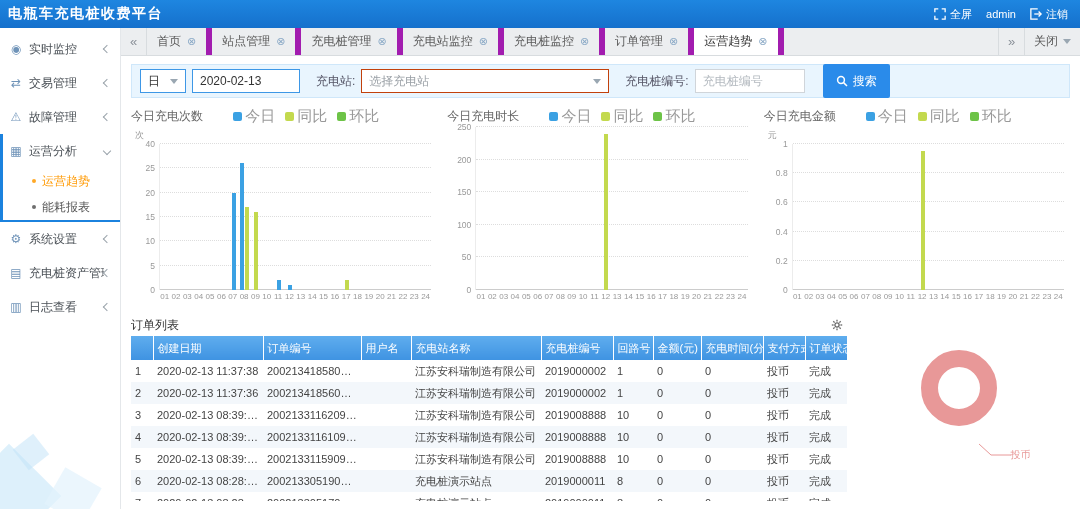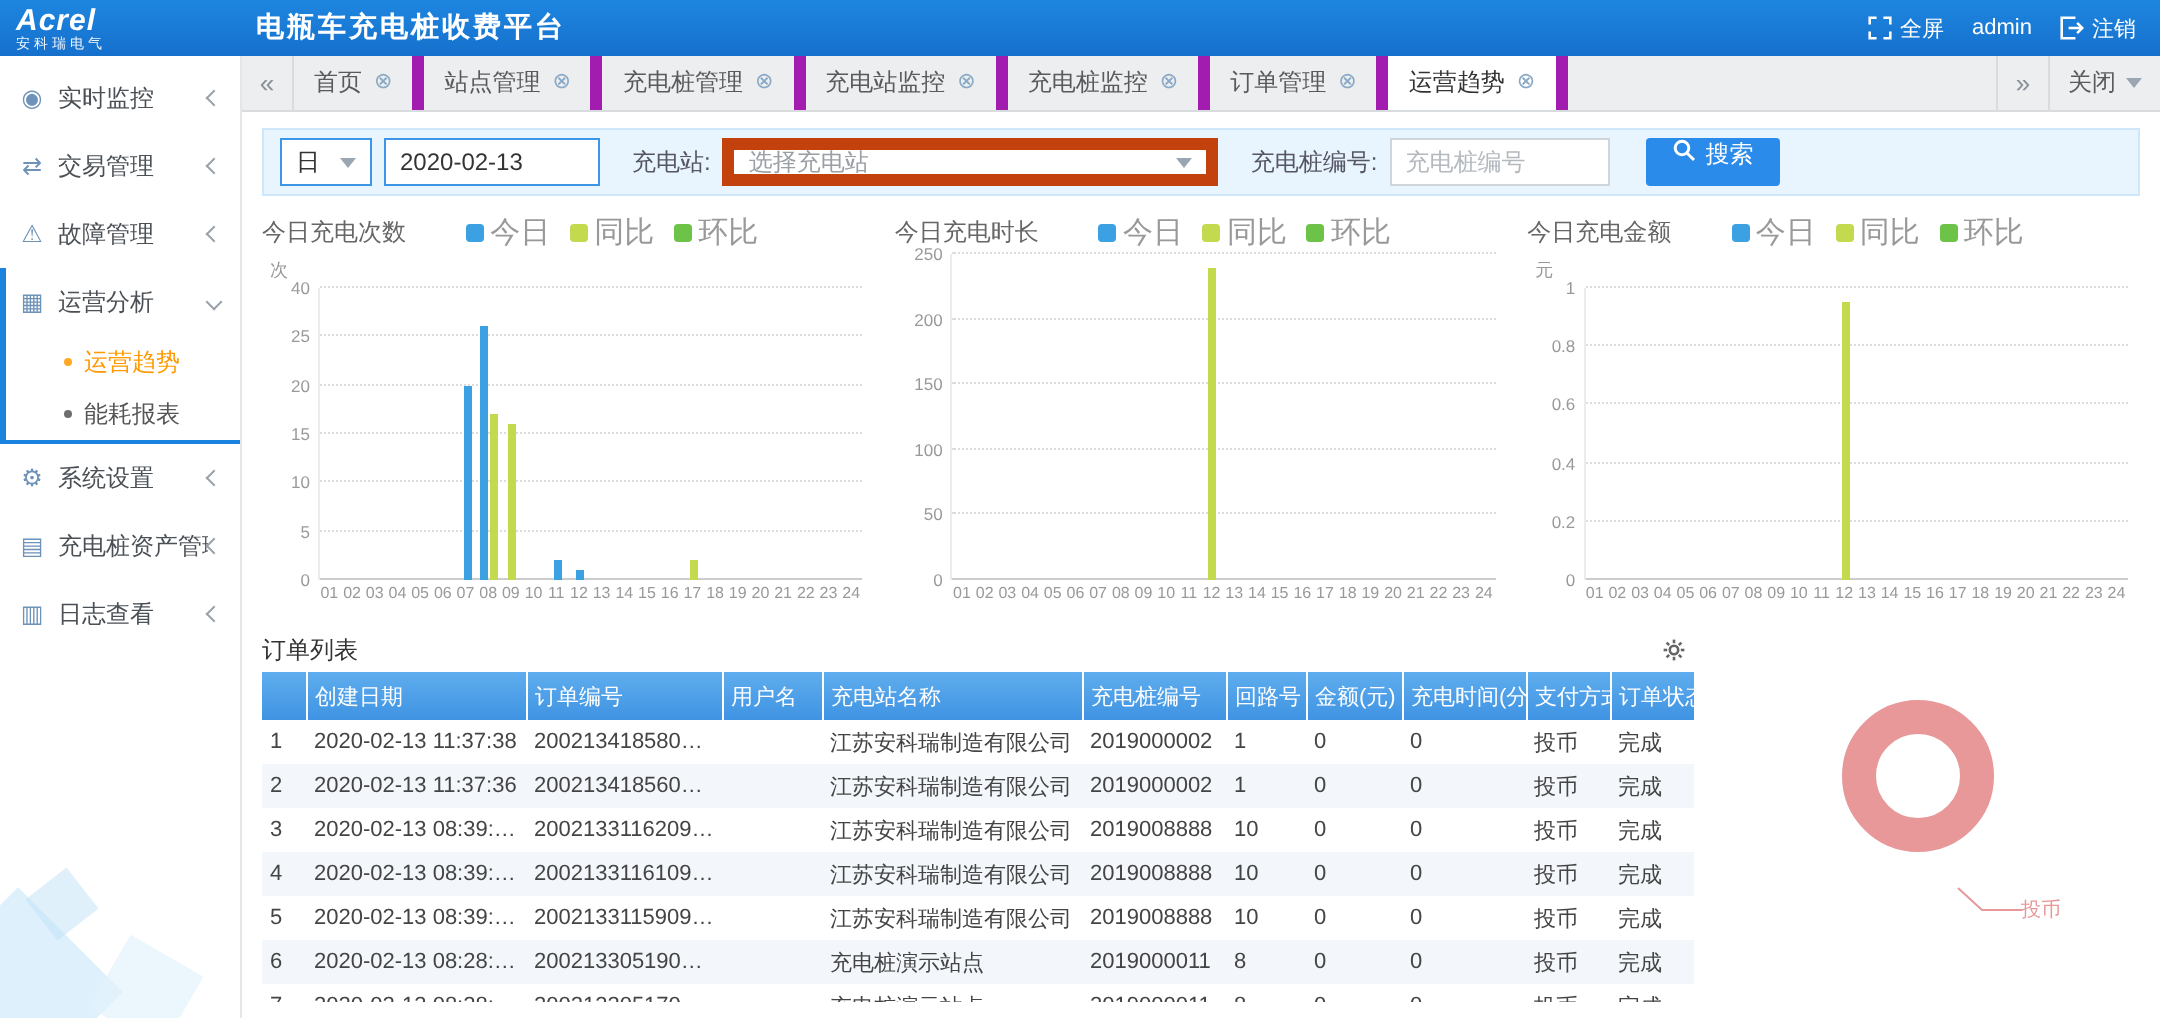--- a/index.html
+++ b/index.html
@@ -46,26 +46,26 @@
   .tab-close{color:#8aa9c6;font-size:11px;line-height:1}
   .close-menu{width:56px;display:flex;align-items:center;justify-content:center;gap:5px;border-left:1px solid #d8dcdf;color:#5a5a5a;font-size:12px;cursor:pointer}
   .caret{width:0;height:0;border-left:4px solid transparent;border-right:4px solid transparent;border-top:5px solid #9aa7b2;flex:none}
 
   
   .content{flex:1;padding:8px 10px;display:flex;flex-direction:column;overflow:hidden;min-height:0}
 
   .filterbar{background:#e9f5fe;border:1px solid #cfe7fa;padding:4px 8px;display:flex;align-items:center;gap:6px;height:34px;flex:none}
   .sel{background:#fff;height:24px;display:flex;align-items:center;padding:0 7px;font-size:12px;cursor:pointer}
   .sel.blue{border:1px solid #3d97e6;color:#333;width:46px;justify-content:space-between}
-  .sel.gray{border:6px solid #c2410c;color:#9aa0a6;width:248px;justify-content:space-between}
+  .sel.gray{border:1px solid #c2410c;color:#9aa0a6;width:248px;justify-content:space-between}
   input.date{background:#fff;border:1px solid #3d97e6;height:24px;width:108px;padding:0 7px;font-size:12px;color:#333;font-family:inherit}
   input.pile{background:#fff;border:1px solid #d0d5da;height:24px;width:110px;padding:0 7px;font-size:12px;color:#333;font-family:inherit}
   input.pile::placeholder{color:#b3b9bf}
   .flabel{font-size:12px;color:#556;margin-left:10px;white-space:nowrap}
-  .search-btn{background:#2a8bea;color:#fff;height:24px;padding:0 13px;display:flex;align-items:flex-start;gap:5px;border:none;font-size:12px;border-radius:2px;margin-left:12px;cursor:pointer;font-family:inherit}
+  .search-btn{background:#2a8bea;color:#fff;height:34px;padding:0 13px;display:flex;align-items:center;gap:5px;border:none;font-size:12px;border-radius:2px;margin-left:12px;cursor:pointer;font-family:inherit}
 
   
   .charts{display:flex;gap:10px;margin-top:10px;height:196px;flex:none}
   .chart-panel{flex:1;display:flex;flex-direction:column;min-width:0}
   .chart-head{display:flex;align-items:center;height:16px;flex:none}
   .chart-title{font-size:12px;color:#666;white-space:nowrap}
   .legend{display:flex;gap:10px;margin:0 auto;transform:translateX(-14px)}
   .legend-item{display:flex;align-items:center;gap:3px;font-size:15px;color:#999;cursor:pointer}
   .legend-swatch{width:9px;height:9px;border-radius:2px;flex:none}
   .unit{font-size:9px;color:#999;margin:5px 0 0 4px;height:12px;flex:none}
@@ -98,24 +98,20 @@
   .donut-label{position:absolute;left:calc(50% + 52px);top:134px;color:#e89898;font-size:10px;white-space:nowrap}
 
   svg{display:block}
 </style>
 </head>
 <body>
 
 <div class="screen">
 
   <header class="topbar">
-    <div class="logo">
-      <span class="brand">Acrel</span>
-      <span class="sub">安科瑞电气</span>
-    </div>
     <div class="app-title">电瓶车充电桩收费平台</div>
     <div class="top-right">
       <span class="top-link">
         <svg width="12" height="12" viewBox="0 0 14 14" fill="none" stroke="#ffffff" stroke-width="1.5">
             <path d="M1 5V1h4"></path>
             <path d="M9 1h4v4"></path>
             <path d="M13 9v4H9"></path>
             <path d="M5 13H1V9"></path>
           </svg>
         <span>全屏</span>

